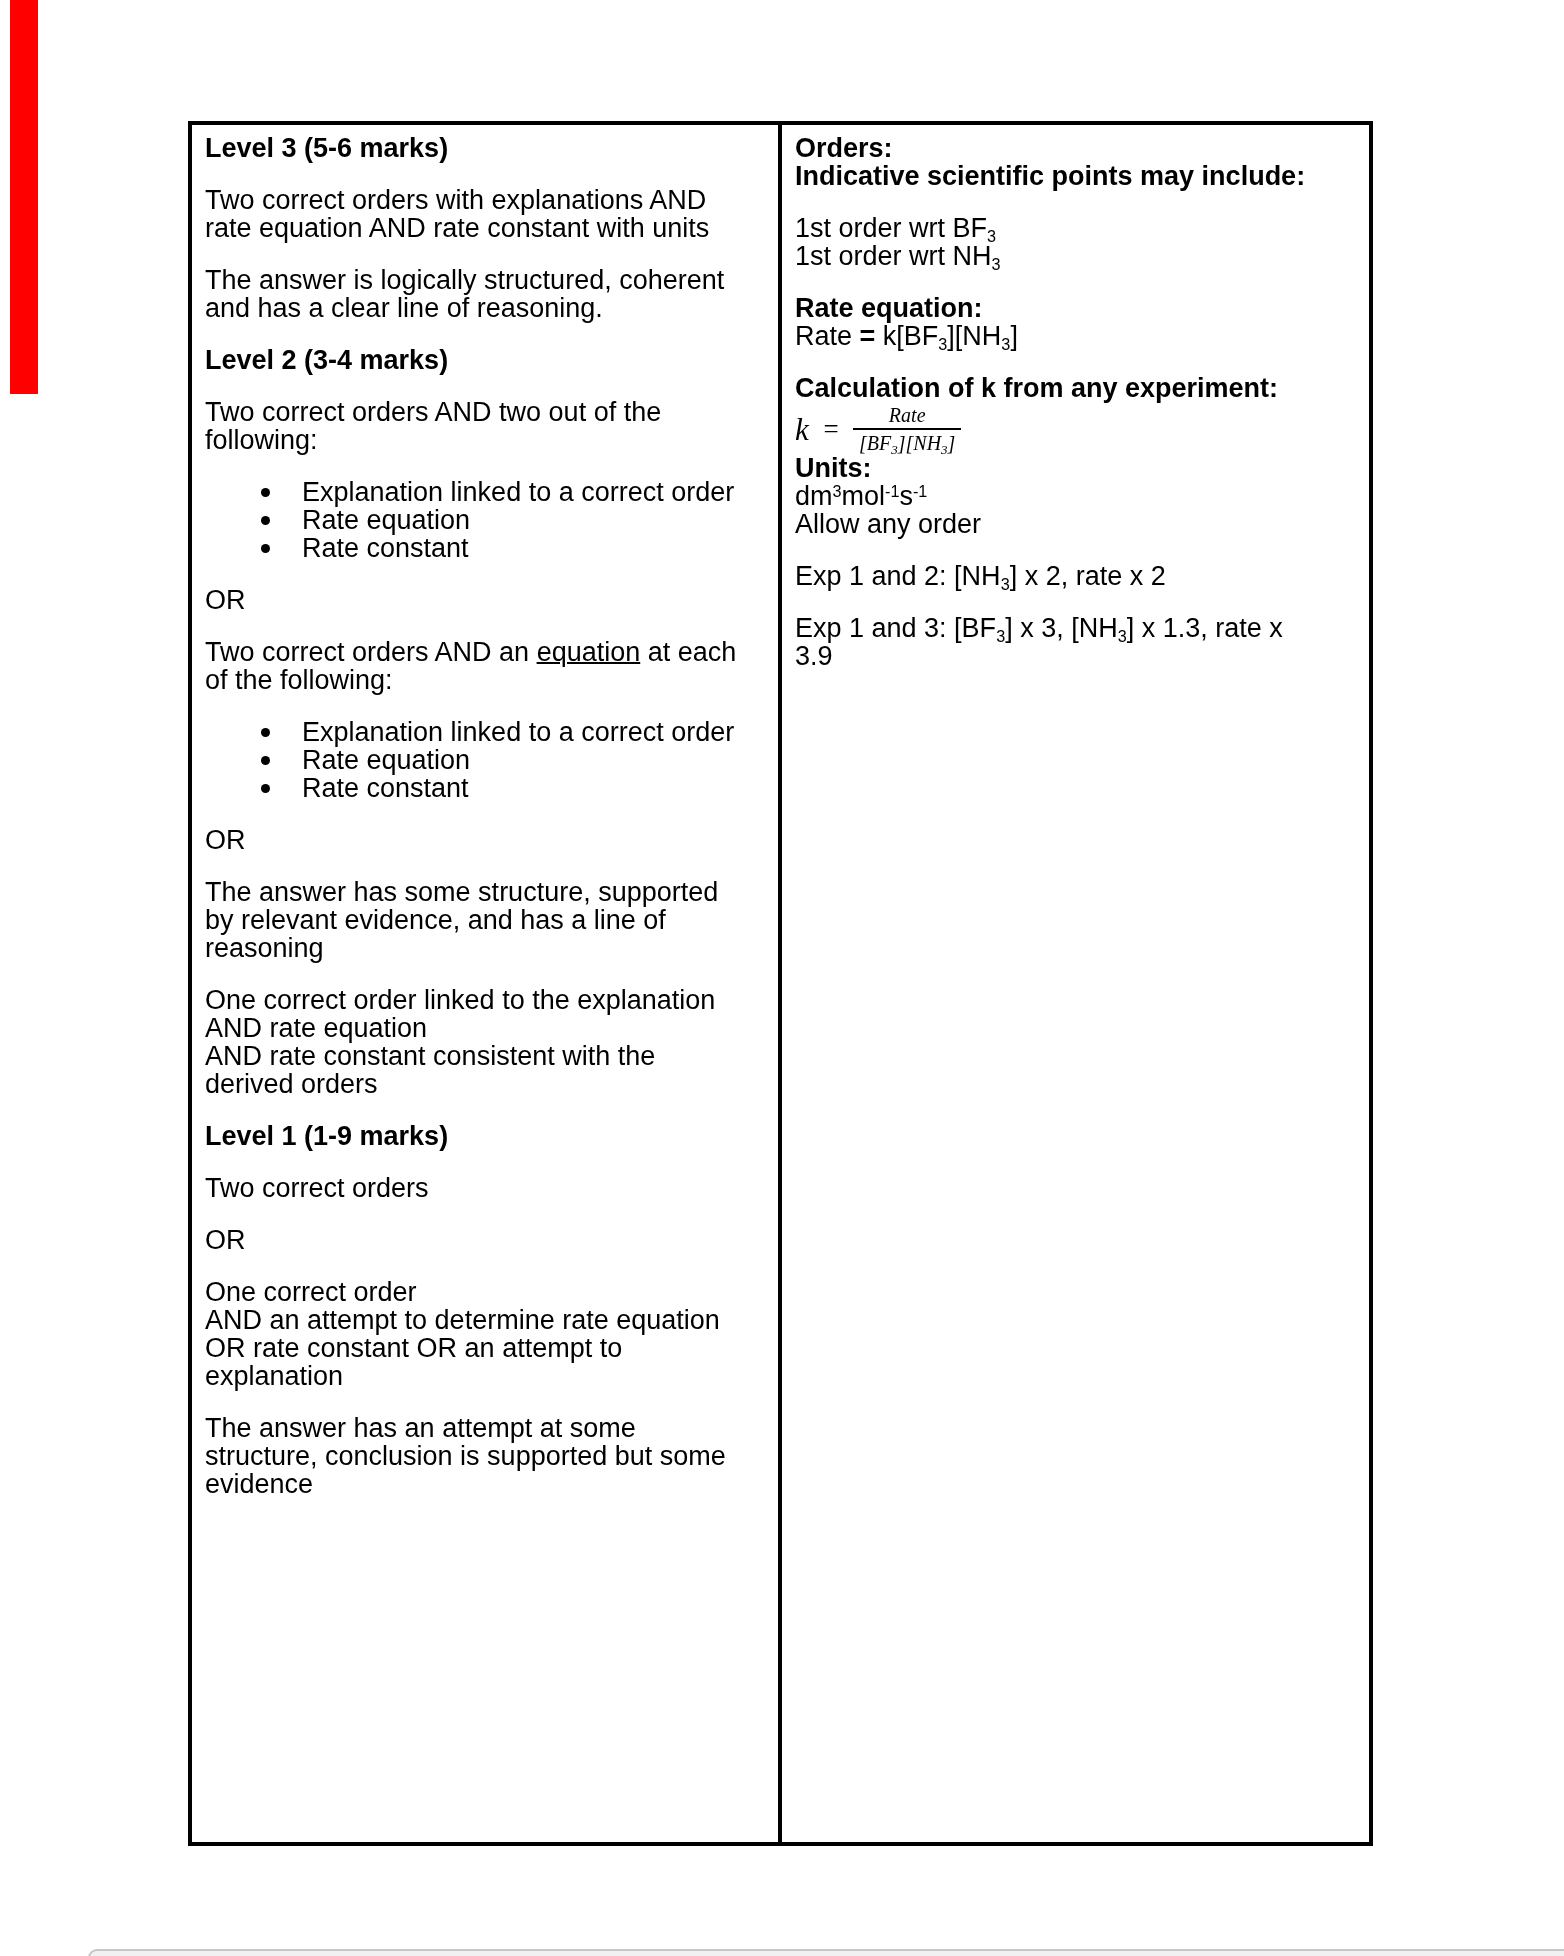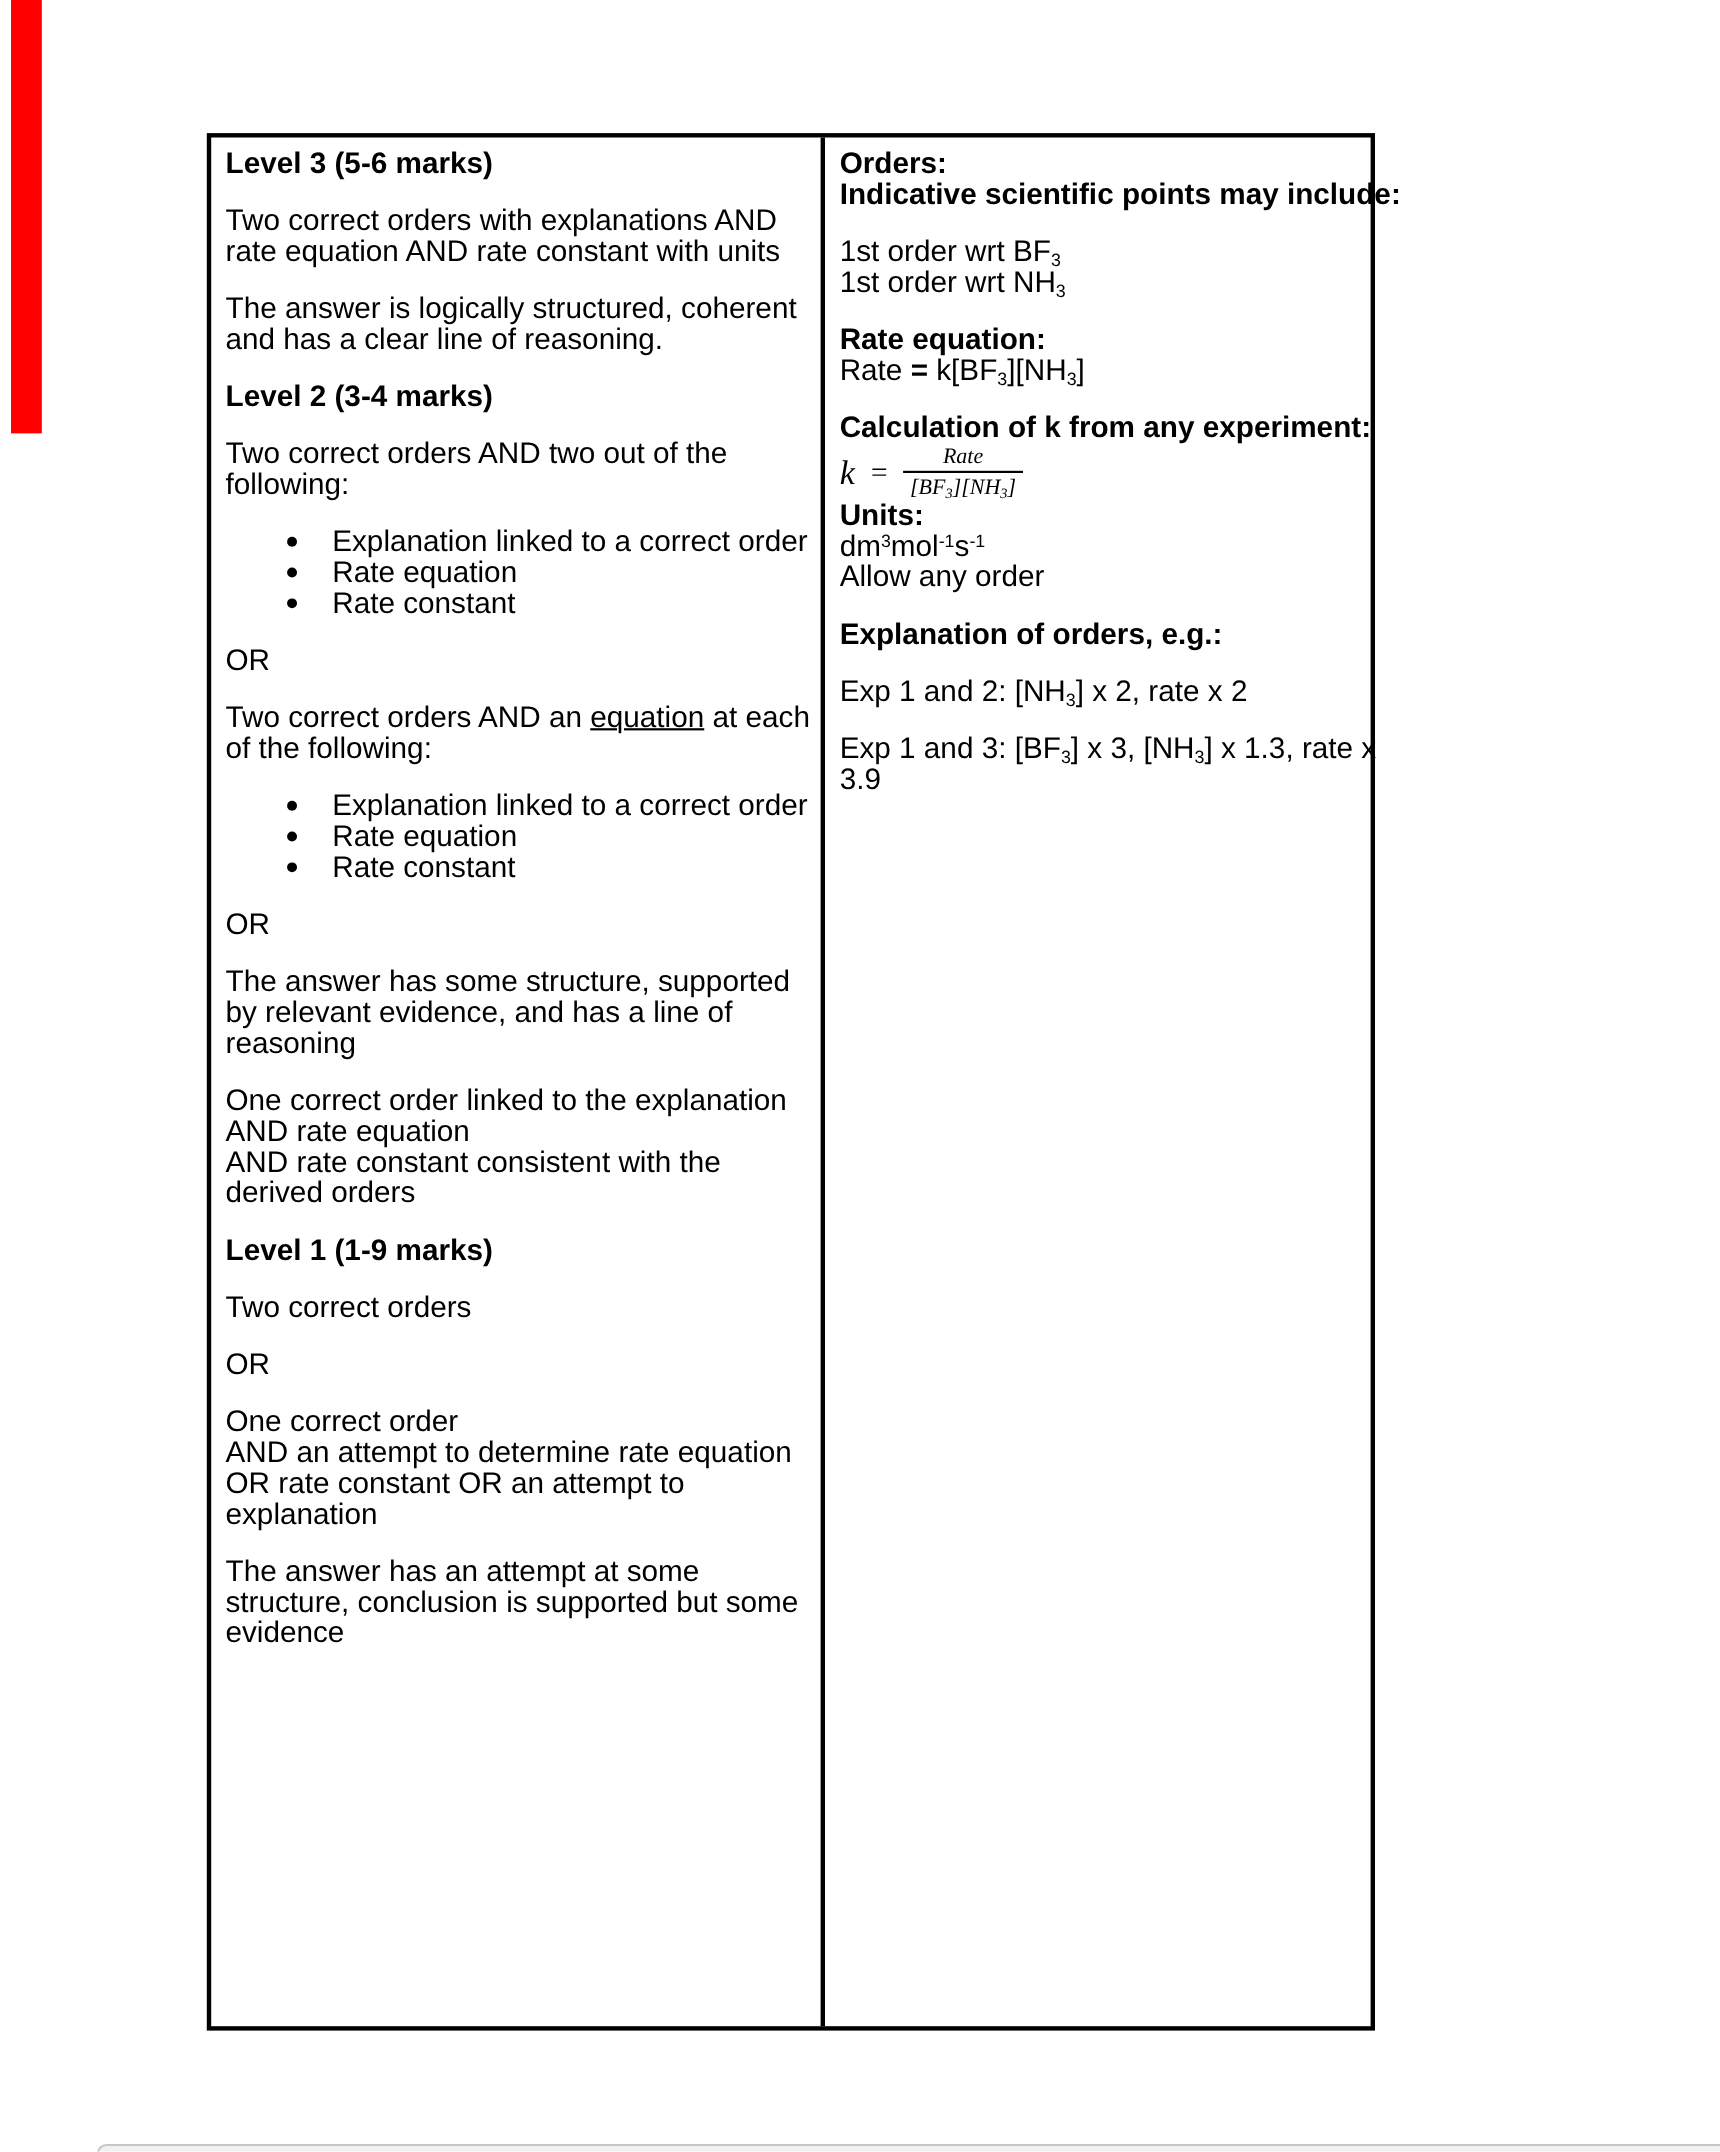--- a/index.html
+++ b/index.html
@@ -6,21 +6,21 @@
   body{
     width:1564px;height:1956px;position:relative;overflow:hidden;
     background:#ffffff;
     font-family:"Liberation Sans", sans-serif;
     color:#000;
   }
   .red-bar{
     position:absolute;left:10px;top:0;width:28px;height:394px;
   }
   .mark-table{
-    position:absolute;left:188px;top:121px;width:1062px;height:1725px;
+    position:absolute;left:188px;top:121px;width:1185px;height:1725px;
     box-sizing:border-box;border:4px solid #000;background:#fff;
     display:flex;
   }
   .cell{
     box-sizing:border-box;
     padding:9px 10px 0 13px;
     font-size:27px;line-height:28px;
   }
   .cell-left{width:590px;border-right:4px solid #000;}
   .cell-right{flex:1;}
@@ -99,19 +99,18 @@
         <span class="mk">k</span>
         <span class="meq">=</span>
         <span class="frac">
           <span class="num">Rate</span>
           <span class="den">[BF<sub>3</sub>][NH<sub>3</sub>]</span>
         </span>
       </div>
       <div class="blk hd tight">Units:</div>
       <div class="blk tx tight">dm<sup>3</sup>mol<sup>-1</sup>s<sup>-1</sup></div>
       <div class="blk tx">Allow any order</div>
-      <div class="blk hd">Explanation of orders, e.g.:</div>
       <div class="blk tx">Exp 1 and 2: [NH<sub>3</sub>] x 2, rate x 2</div>
       <div class="blk tx">Exp 1 and 3: [BF<sub>3</sub>] x 3, [NH<sub>3</sub>] x 1.3, rate x<br>3.9</div>
     </div>
 </div>
 
 <div class="page-edge" style="background: rgb(241, 241, 241); border-color: rgb(199, 199, 199);"></div>
 
 </body></html>

